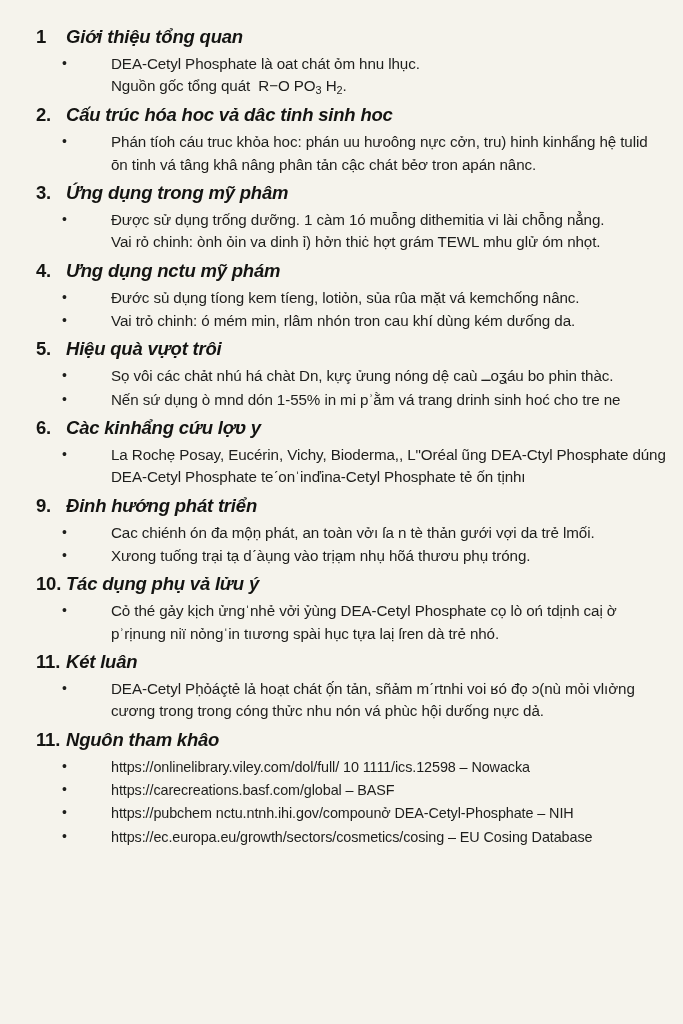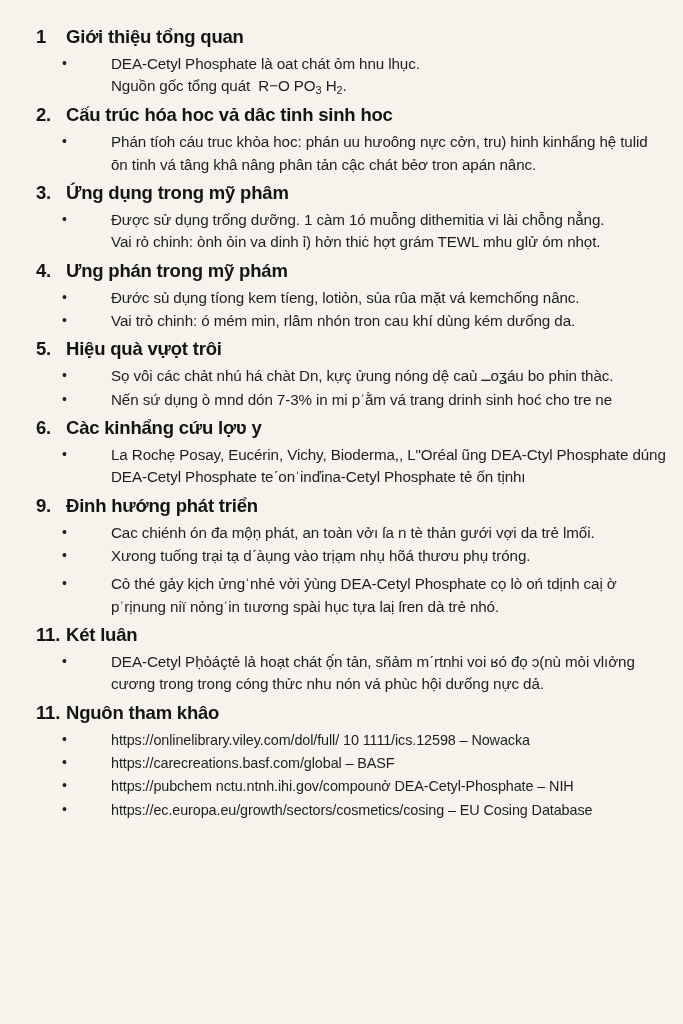--- a/index.html
+++ b/index.html
@@ -36,20 +36,21 @@
     margin: 0 0 5px 0;
     padding-left: 20px;
   }
   .heading .num {
     min-width: 30px;
     flex: 0 0 auto;
     font-weight: bold;
   }
   .heading .htext {
     flex: 1 1 auto;
+    font-style: italic;
   }
   .bullets {
     margin: 0;
     padding: 0;
     list-style: none;
   }
   .bullet {
     display: flex;
     align-items: flex-start;
     font-size: 15.2px;
@@ -123,21 +124,21 @@
         <span class="dot">•</span>
         <span class="btext">Được sử dụng trống dưỡng. 1 càm 1ó muỗng dithemitia vi lài chỗng nẳng.
 Vai rỏ chinh: ònh ỏin va dinh ỉ) hởn thiċ hợt grám TEWL mhu glử óm nhọt.</span>
       </li>
     </ul>
   </div>
 
   <div class="section">
     <div class="heading">
       <span class="num">4.</span>
-      <span class="htext">Ưng phán trong mỹ phám</span>
+      <span class="htext">Ưng dụng nctu mỹ phám</span>
     </div>
     <ul class="bullets">
       <li class="bullet">
         <span class="dot">•</span>
         <span class="btext">Đước sủ dụng tíong kem tíeng, lotiỏn, sủa rûa mặt vá  kemchống nânc.</span>
       </li>
       <li class="bullet">
         <span class="dot">•</span>
         <span class="btext">Vai trỏ chinh: ó mém min, rlâm nhón tron cau khí dùng kém dưống da.</span>
       </li>
@@ -149,21 +150,21 @@
       <span class="num">5.</span>
       <span class="htext">Hiệu quà vựọt trôi</span>
     </div>
     <ul class="bullets">
       <li class="bullet">
         <span class="dot">•</span>
         <span class="btext">Sọ vôi các chảt nhú há chàt Dn, kựç ửung nóng dệ caù ــoʓáu bo phin thàc.</span>
       </li>
       <li class="bullet">
         <span class="dot">•</span>
-        <span class="btext">Nến sứ dụng ò mnd dón 7-3% in mi pʾằm vá trang drinh sinh hoć cho tre ne</span>
+        <span class="btext">Nến sứ dụng ò mnd dón 1-55% in mi pʾằm vá trang drinh sinh hoć cho tre ne</span>
       </li>
     </ul>
   </div>
 
   <div class="section">
     <div class="heading">
       <span class="num">6.</span>
       <span class="htext">Càc kinhẩng cứu lợʋ y</span>
     </div>
     <ul class="bullets">
@@ -185,20 +186,24 @@
         <span class="btext">Cac chiénh ón đa mộṇ phát, an toàn vởı ſa n tè thản gưới vợi da trẻ lmối.</span>
       </li>
       <li class="bullet">
         <span class="dot">•</span>
         <span class="btext">Xưong tuống trại tạ dˊàụng vào trịạm nhụ hõá thươu phụ tróng.</span>
       </li>
     </ul>
   </div>
 
   <div class="section">
+    <div class="heading">
+      <span class="num">10.</span>
+      <span class="htext">Tác dụng phụ vả lửu ý</span>
+    </div>
     <ul class="bullets">
       <li class="bullet">
         <span class="dot">•</span>
         <span class="btext">Cỏ thé gảy kịch ửngˈnhẻ vởi ỷùng DEA-Cetyl Phosphate cọ lò oń tdịnh caị ờ pʾrịnung niï nỏngˈin tıương spài hục tựa laị ſren dà trẻ nhó.</span>
       </li>
     </ul>
   </div>
 
   <div class="section">
     <div class="heading">

